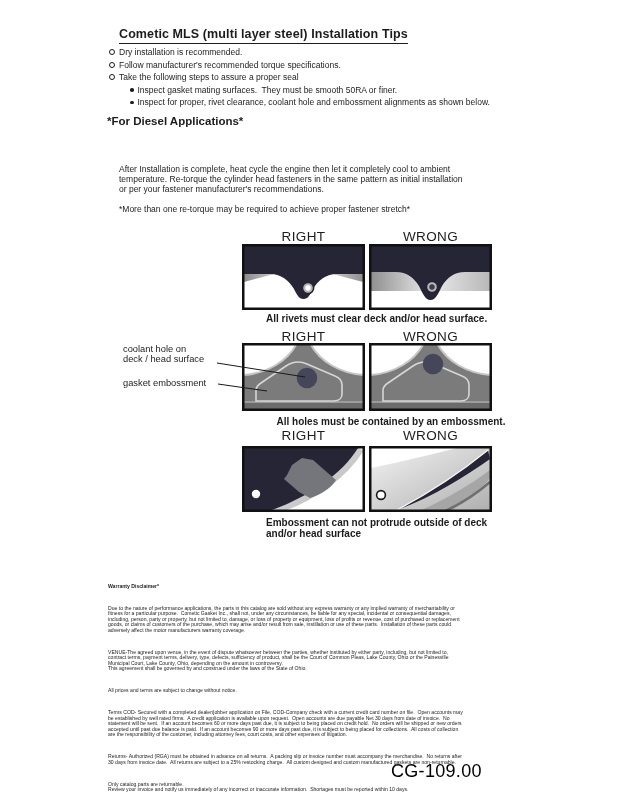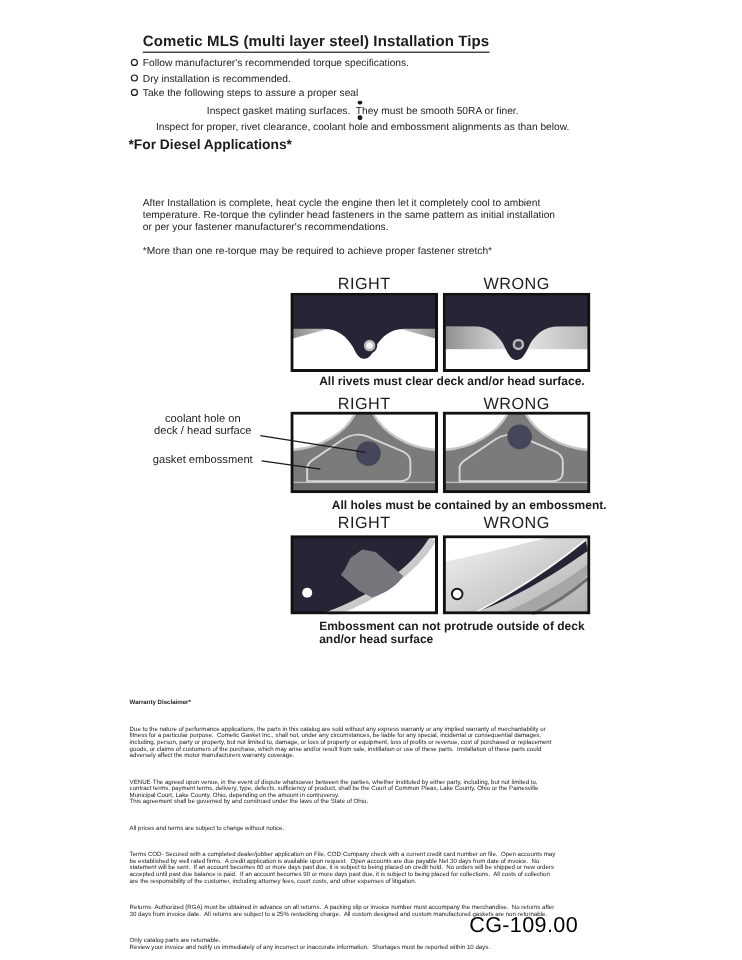--- a/index.html
+++ b/index.html
@@ -8,34 +8,34 @@
     background:#ffffff; color:#1c1c1c;
     font-family:"Liberation Sans", sans-serif; overflow:hidden;
   }
   .title {
     position:absolute; left:114px; top:27px;
     font-size:12.5px; font-weight:bold; letter-spacing:0.1px;
     border-bottom:1.6px solid #1c1c1c; padding-bottom:2px; white-space:pre;
   }
   .bullets { position:absolute; left:104px; top:46px; }
   .b-row { display:flex; align-items:center; height:12.5px; }
-  .b-row.sub { margin-left:21px;flex-direction:column; }
+  .b-row.sub { margin-left:21px; }
   .marker-o { width:4px; height:4px; border:1px solid #1c1c1c; border-radius:50%; margin-right:4px; flex:none; }
   .marker-dot { width:3.5px; height:3.5px; background:#1c1c1c; border-radius:50%; margin-right:4px; flex:none; }
   .b-text { font-size:8.5px; white-space:pre; }
   .diesel-h { position:absolute; left:102px; top:115px; font-size:11.5px; font-weight:bold; white-space:pre; }
   .body-p { position:absolute; left:114px; font-size:8.5px; line-height:9.8px; white-space:pre; }
   .p1 { top:136px; }
   .p2 { top:165px; }
   .note { top:205px; }
   .dg-header { position:absolute; width:123px; text-align:center; font-size:13.5px; font-weight:normal; letter-spacing:0.4px; }
   .dg-box { position:absolute; width:123px; }
   .dg-caption { position:absolute; font-size:10px; font-weight:bold; line-height:11px; white-space:pre;margin-left:24px; }
   .cap2 { width:250px; text-align:center; }
-  .lbl { position:absolute; left:118px; width:92px; text-align:center; font-size:9.3px; line-height:10px; white-space:pre; }
+  .lbl { position:absolute; left:118px; width:92px; text-align:left; font-size:9.3px; line-height:10px; white-space:pre; }
   .lbl-coolant { top:344px; }
   .lbl-emboss { top:378px; }
   .leader-overlay { position:absolute; left:110px; top:340px; width:200px; height:60px; pointer-events:none; z-index:5; }
   .legal { position:absolute; left:103px; top:572px; width:420px; height:180px; }
   .legal-inner {
     width:850px; transform:scale(0.5); transform-origin:0 0;
     font-size:10.2px; line-height:11px; white-space:pre-wrap;
   }
   .legal-h { font-weight:bold; margin:0 0 11px 0; }
   .legal-p { margin:0 0 11px 0; }
@@ -44,37 +44,37 @@
 </head>
 <body>
 
 <div class="page">
 
   <div class="title">Cometic MLS (multi layer steel) Installation Tips</div>
 
   <div class="bullets">
     <div class="b-row">
       <span class="marker-o"></span>
-      <span class="b-text">Follow manufacturer's recommended torque specifications.</span>
+      <span class="b-text">Dry installation is recommended.</span>
     </div>
     <div class="b-row">
       <span class="marker-o"></span>
-      <span class="b-text">Dry installation is recommended.</span>
+      <span class="b-text">Follow manufacturer's recommended torque specifications.</span>
     </div>
     <div class="b-row">
       <span class="marker-o"></span>
       <span class="b-text">Take the following steps to assure a proper seal</span>
     </div>
     <div class="b-row sub">
       <span class="marker-dot"></span>
       <span class="b-text">Inspect gasket mating surfaces.  They must be smooth 50RA or finer.</span>
     </div>
     <div class="b-row sub">
       <span class="marker-dot"></span>
-      <span class="b-text">Inspect for proper, rivet clearance, coolant hole and embossment alignments as than below.</span>
+      <span class="b-text">Inspect for proper, rivet clearance, coolant hole and embossment alignments as shown below.</span>
     </div>
   </div>
 
   <div class="diesel-h">*For Diesel Applications*</div>
   <div class="body-p p2">After Installation is complete, heat cycle the engine then let it completely cool to ambient
 temperature. Re-torque the cylinder head fasteners in the same pattern as initial installation
 or per your fastener manufacturer's recommendations.</div>
   <div class="body-p note">*More than one re-torque may be required to achieve proper fastener stretch*</div>
 
   <div class="dg-header" style="left:237px; top:229px;">RIGHT</div>

